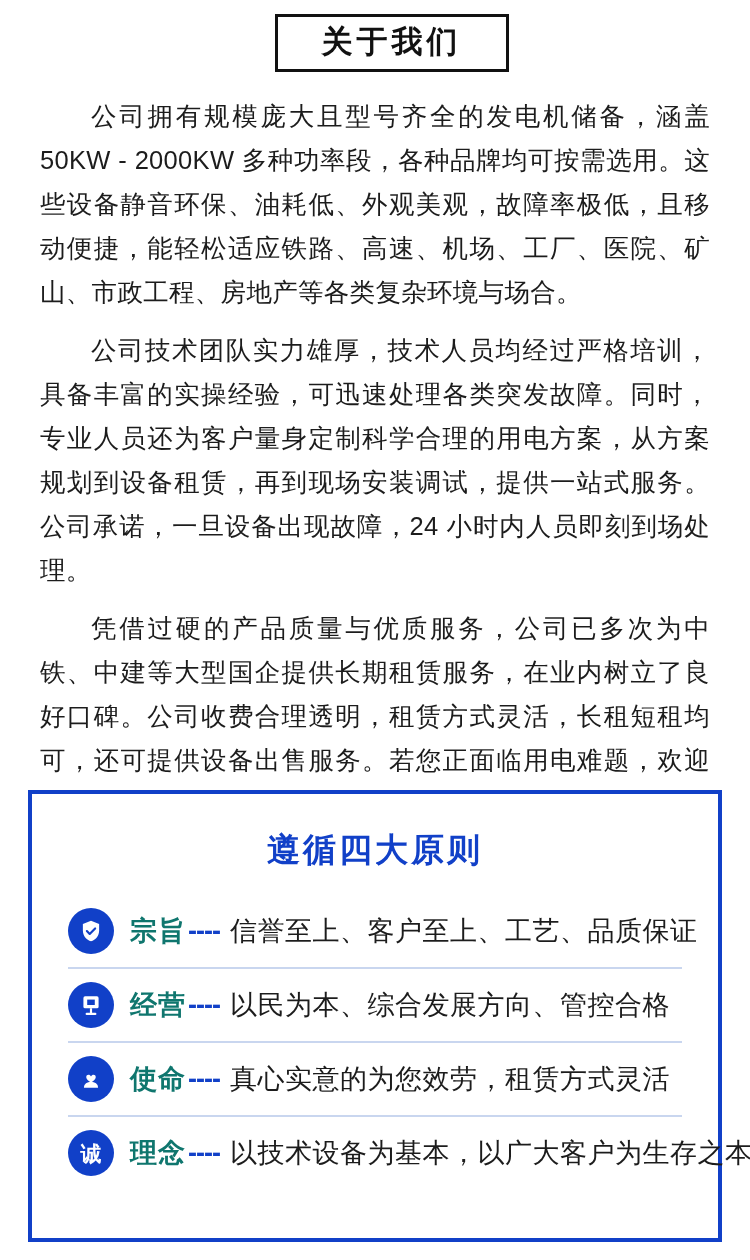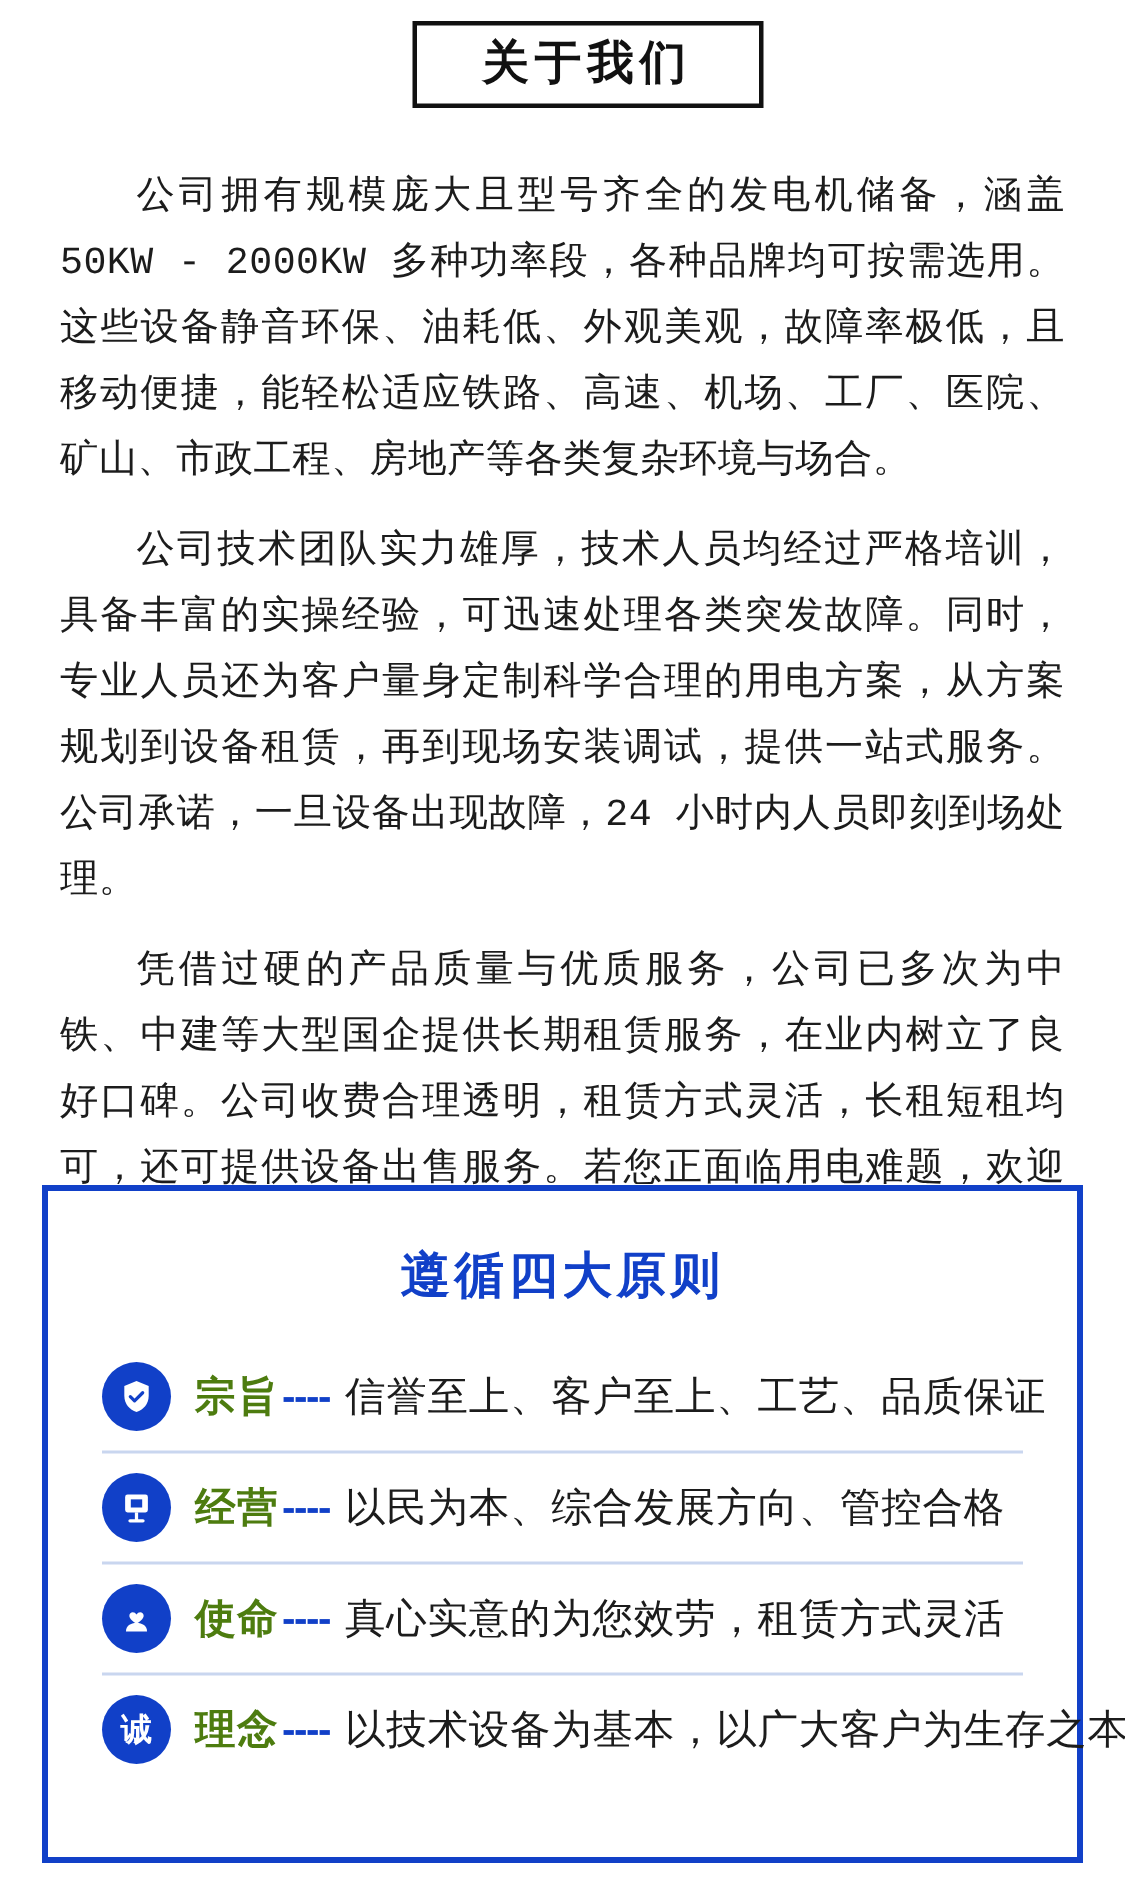--- a/index.html
+++ b/index.html
@@ -40,23 +40,22 @@
   .body-wrap {
     padding: 22px 40px 0 40px;
   }
   .para {
     font-size: 25.5px;
     line-height: 44px;
     color: #1c1c1c;
     text-align: justify;
     text-justify: inter-ideograph;
     text-indent: 2em;
-    margin: 16px 0 14px 0;
+    margin: 0 0 14px 0;
     letter-spacing: 0.3px;
-    font-family: Liberation Mono, monospace;
   }
 
   
   .panel {
     position: absolute;
     left: 28px;
     top: 790px;
     width: 694px;
     height: 452px;
     border: 4px solid #1140c8;
@@ -96,21 +95,21 @@
     justify-content: center;
     margin-right: 16px;
   }
   .badge svg { display: block; }
   .badge-text {
     font-size: 21px;
     font-weight: bold;
     line-height: 1;
   }
   .row-label {
-    color: #4d7c0f;
+    color: #0f766e;
     font-size: 27px;
     font-weight: bold;
     letter-spacing: 1px;
     flex: 0 0 auto;
   }
   .row-dashes {
     color: #1140c8;
     font-size: 27px;
     font-weight: bold;
     letter-spacing: -1px;

